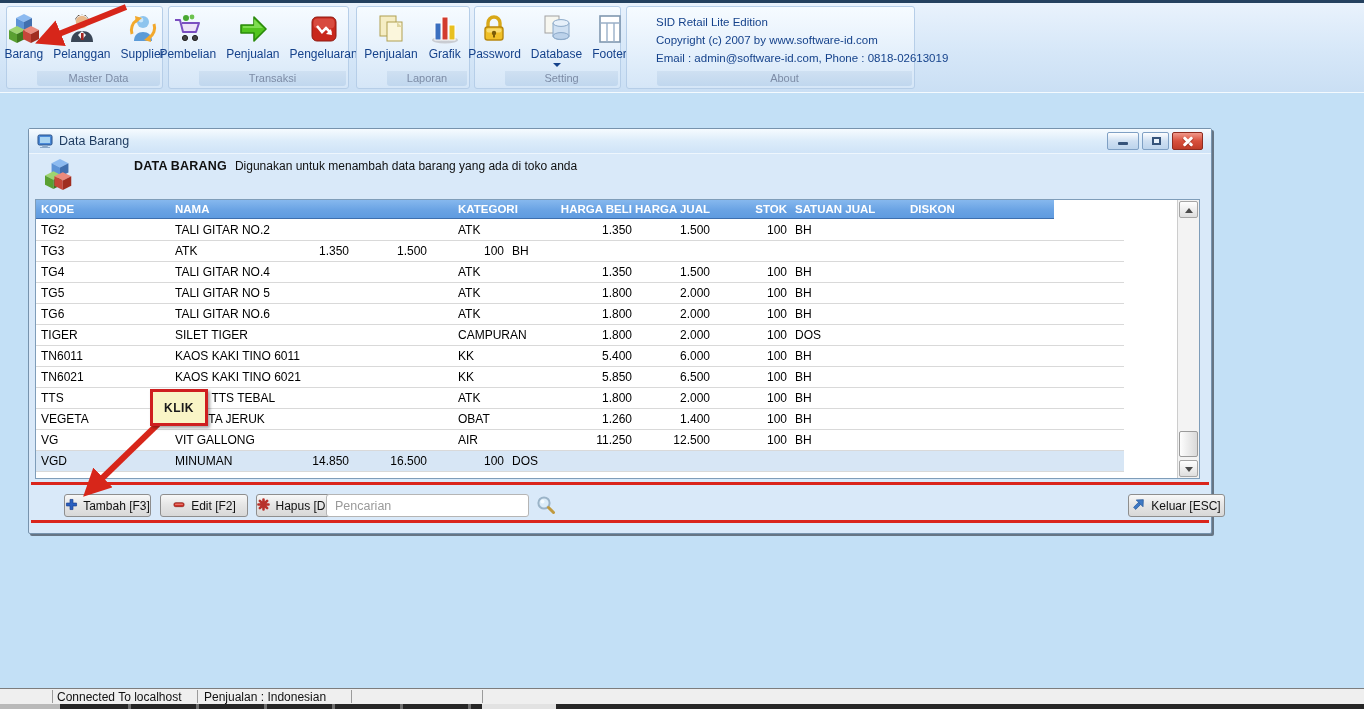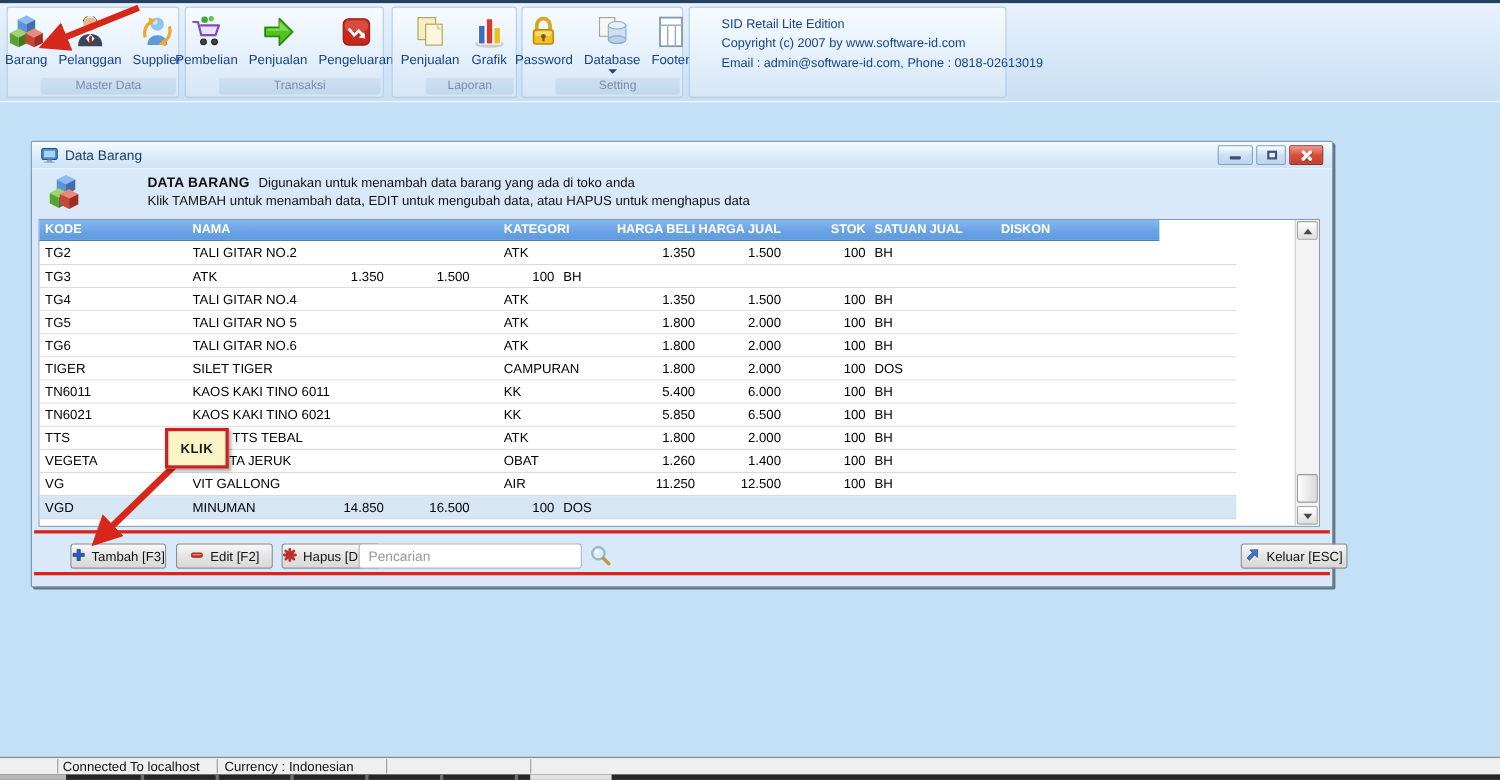--- a/index.html
+++ b/index.html
@@ -285,20 +285,21 @@
     </div>
     <div class="rcap">Setting</div>
   </div>
 
   <div class="rgroup g-about">
     <div class="about-lines">
       <div>SID Retail Lite Edition</div>
       <div>Copyright (c) 2007 by www.software-id.com</div>
       <div>Email : admin@software-id.com, Phone : 0818-02613019</div>
     </div>
+    <div class="rcap">About</div>
   </div>
 </div>
 
 <div class="dialog">
   <div class="titlebar">
     <span class="title-icon">
       <svg width="16" height="16" viewBox="0 0 16 16">
         <rect x="1" y="2" width="14" height="10" rx="1.5" fill="#4a8ad8" stroke="#274e86"></rect>
         <rect x="3" y="4" width="10" height="6" fill="#a8d4f2"></rect>
         <path d="M6 12h4l1 2h2v1H3v-1h2z" fill="#8aa8c8"></path>
@@ -331,21 +332,20 @@
           </g>
         <g transform="translate(6,14)">
             <polygon points="13,2 22,6.5 13,11 4,6.5" fill="#eb8a7c"></polygon>
             <polygon points="4,6.5 13,11 13,21 4,16.5" fill="#c6473a"></polygon>
             <polygon points="22,6.5 13,11 13,21 22,16.5" fill="#a02d20"></polygon>
           </g>
       </svg></span>
     <div class="desc-l1">
       <b>DATA BARANG</b><span>Digunakan untuk menambah data barang yang ada di toko anda</span>
     </div>
-    <div class="desc-l2">Klik TAMBAH untuk menambah data, EDIT untuk mengubah data, atau HAPUS untuk menghapus data</div>
   </div>
 
   <div class="tablewrap">
     <div class="thead">
       <div class="c c1">KODE</div>
       <div class="c c2">NAMA</div>
       <div class="c c3">KATEGORI</div>
       <div class="c c4">HARGA BELI</div>
       <div class="c c5">HARGA JUAL</div>
       <div class="c c6">STOK</div>
@@ -527,21 +527,21 @@
     <span>Keluar [ESC]</span>
   </button>
 
   <div class="redline rl2"></div>
 </div>
 
 <div class="statusbar">
   <span class="sep" style="left:52px"></span>
   <span class="st1">Connected To localhost</span>
   <span class="sep" style="left:197px"></span>
-  <span class="st2">Currency : Indonesian</span>
+  <span class="st2">Penjualan : Indonesian</span>
   <span class="sep" style="left:351px"></span>
   <span class="sep" style="left:482px"></span>
 </div>
 <div class="bstrip">
   <span class="bseg" style="left:0;width:60px;background:#b9b9b9"></span>
   <span class="bseg" style="left:128px;width:3px;background:#6f6f6f"></span>
   <span class="bseg" style="left:196px;width:3px;background:#6f6f6f"></span>
   <span class="bseg" style="left:264px;width:3px;background:#6f6f6f"></span>
   <span class="bseg" style="left:332px;width:3px;background:#6f6f6f"></span>
   <span class="bseg" style="left:400px;width:3px;background:#6f6f6f"></span>

